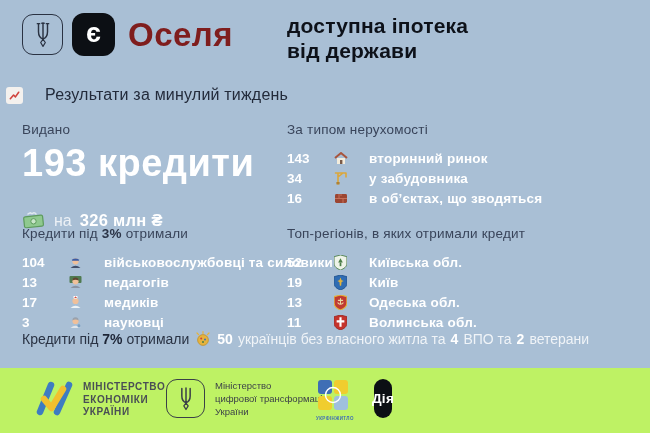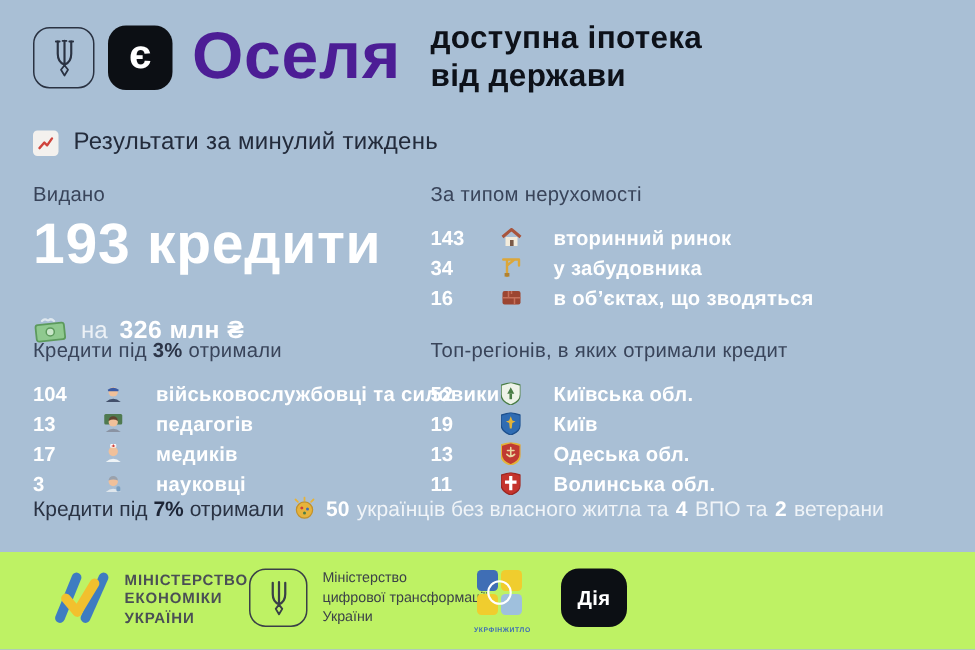--- a/index.html
+++ b/index.html
@@ -14,24 +14,24 @@
   .brand-row { position:absolute; left:22px; top:13px; display:flex; align-items:center; gap:9px; }
   .trident-box {
     width:41px; height:41px; border:1.6px solid #2a3242; border-radius:11px;
     display:flex; align-items:center; justify-content:center; background:transparent;
   }
   .e-box {
     width:43px; height:43px; background:#0c0f14; border-radius:12px;
     display:flex; align-items:center; justify-content:center;
   }
   .e-box span { color:#fff; font-size:27px; font-weight:bold; line-height:1; padding-bottom:3px; }
-  .brand-name { font-size:44px; font-weight:bold; letter-spacing:.5px; color:#4c1d95; margin-left:4px; }
+  .brand-name { font-size:33px; font-weight:bold; letter-spacing:.5px; color:#7f1d1d; margin-left:4px; }
   .tagline { position:absolute; left:287px; top:13px; font-size:21px; font-weight:bold; line-height:25px; color:#0d1119; letter-spacing:.2px; }
   
-  .results-row { position:absolute; left:22px; top:86px; display:flex; align-items:flex-end; gap:10px; }
+  .results-row { position:absolute; left:6px; top:86px; display:flex; align-items:flex-end; gap:22px; }
   .chart-chip { width:17px; height:17px; background:#f4f1ee; border-radius:3px; display:flex; align-items:center; justify-content:center; }
   .results-row .txt { font-size:16px; color:#232b3b; letter-spacing:.2px; }
   
   .sec-title { font-size:13.5px; color:#39445a; letter-spacing:.2px; }
   .sec-title b { color:#2c3548; }
   .issued { position:absolute; left:22px; top:122px; }
   .issued .headline { font-size:38px; font-weight:bold; color:#fff; letter-spacing:.5px; margin-top:5px; }
   .amount-row { display:flex; align-items:center; gap:8px; margin-top:26px; }
   .amount-row .pre { font-size:16px; color:rgba(255,255,255,.78); }
   .amount-row .val { font-size:16.5px; font-weight:bold; color:#fff; letter-spacing:.3px; }
@@ -49,21 +49,21 @@
   .line7 .wnum { color:#fff; font-weight:bold; }
   
   .footer { position:absolute; left:0; bottom:0; width:650px; height:65px; background:#bef264; }
   .logo-econ { position:absolute; left:34px; top:12px; display:flex; align-items:center; gap:9px; }
   .logo-econ .lines { font-size:10px; font-weight:bold; color:#4a4f55; line-height:12.5px; letter-spacing:.6px; }
   .logo-digital { position:absolute; left:166px; top:11px; display:flex; align-items:center; gap:10px; }
   .digital-box { width:39px; height:39px; border:1.6px solid #3a4047; border-radius:11px; display:flex; align-items:center; justify-content:center; }
   .logo-digital .lines { font-size:9.5px; color:#3c4248; line-height:13px; }
   .logo-ukrfin { position:absolute; left:316px; top:11px; width:34px; text-align:center; }
   .ukrfin-caption { font-size:4.5px; color:#3f6eb5; font-weight:bold; letter-spacing:.4px; margin-top:1px; }
-  .logo-diia { position:absolute; left:374px; top:11px; width:44px; height:39px; background:#0c0f14; border-radius:12px; display:flex; align-items:center; justify-content:center; }
+  .logo-diia { position:absolute; left:374px; top:11px; width:18px; height:39px; background:#0c0f14; border-radius:12px; display:flex; align-items:center; justify-content:center; }
   .logo-diia span { color:#fff; font-size:13.5px; font-weight:bold; letter-spacing:.3px; }
 </style>
 </head>
 <body>
 
 <div class="brand-row">
   <div class="trident-box">
     <svg width="22" height="27" viewBox="0 0 24 30" fill="none">
       <path d="M7 3 v9 c0 4.5 2 7 5 8.2 M17 3 v9 c0 4.5 -2 7 -5 8.2 M12 2.5 v18" stroke="#2a3242" stroke-width="1.6" stroke-linecap="round"></path>
       <path d="M5.6 3 h2.8 M15.6 3 h2.8 M10.6 2.5 h2.8" stroke="#2a3242" stroke-width="1.4" stroke-linecap="round"></path>

